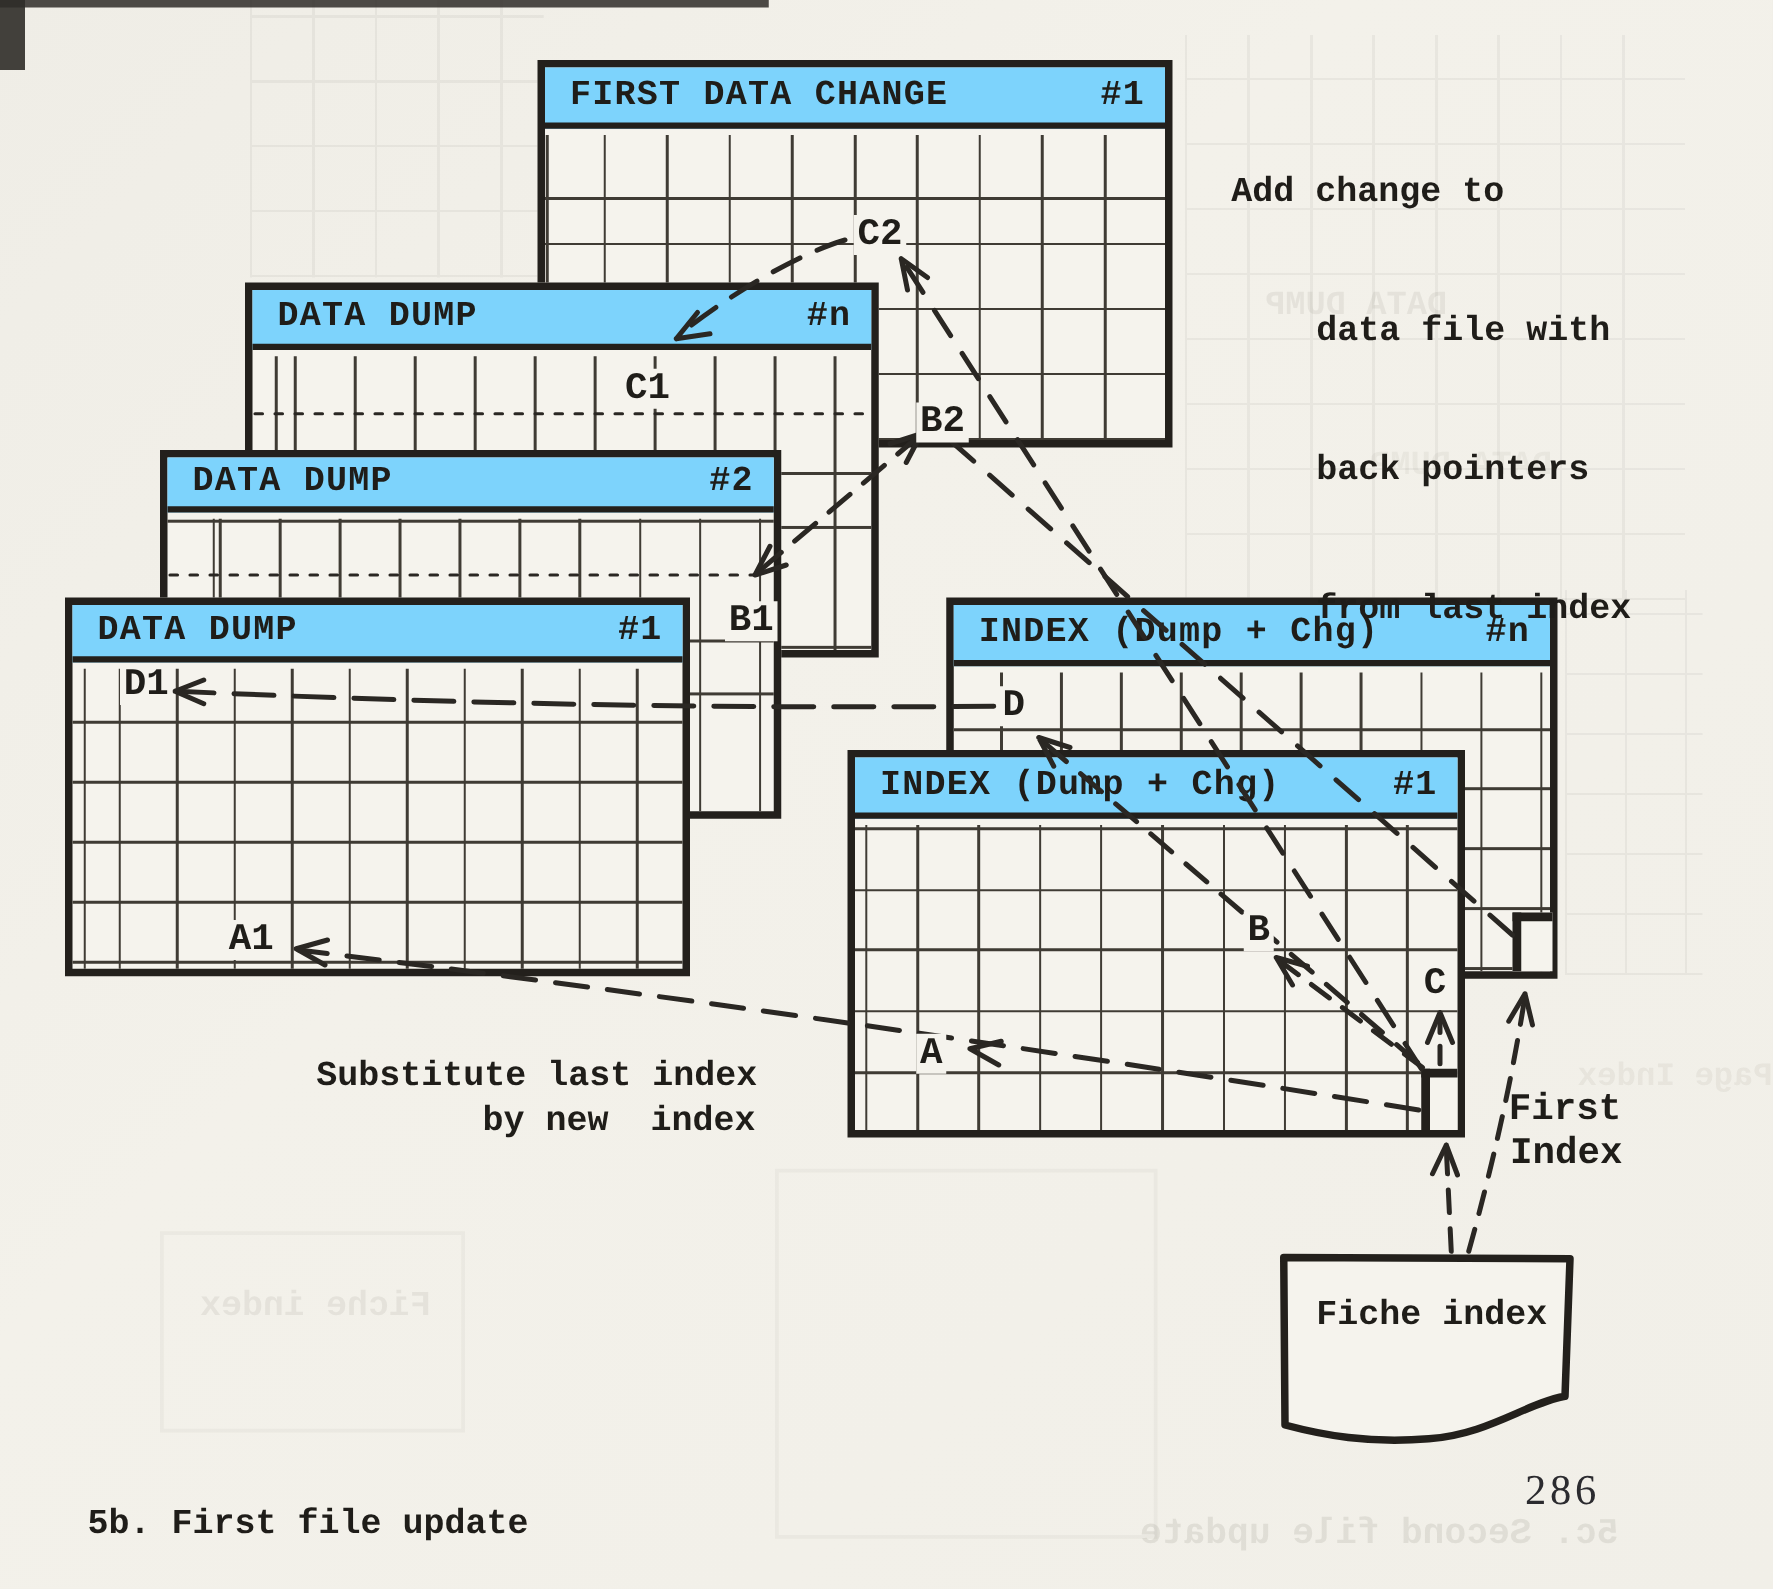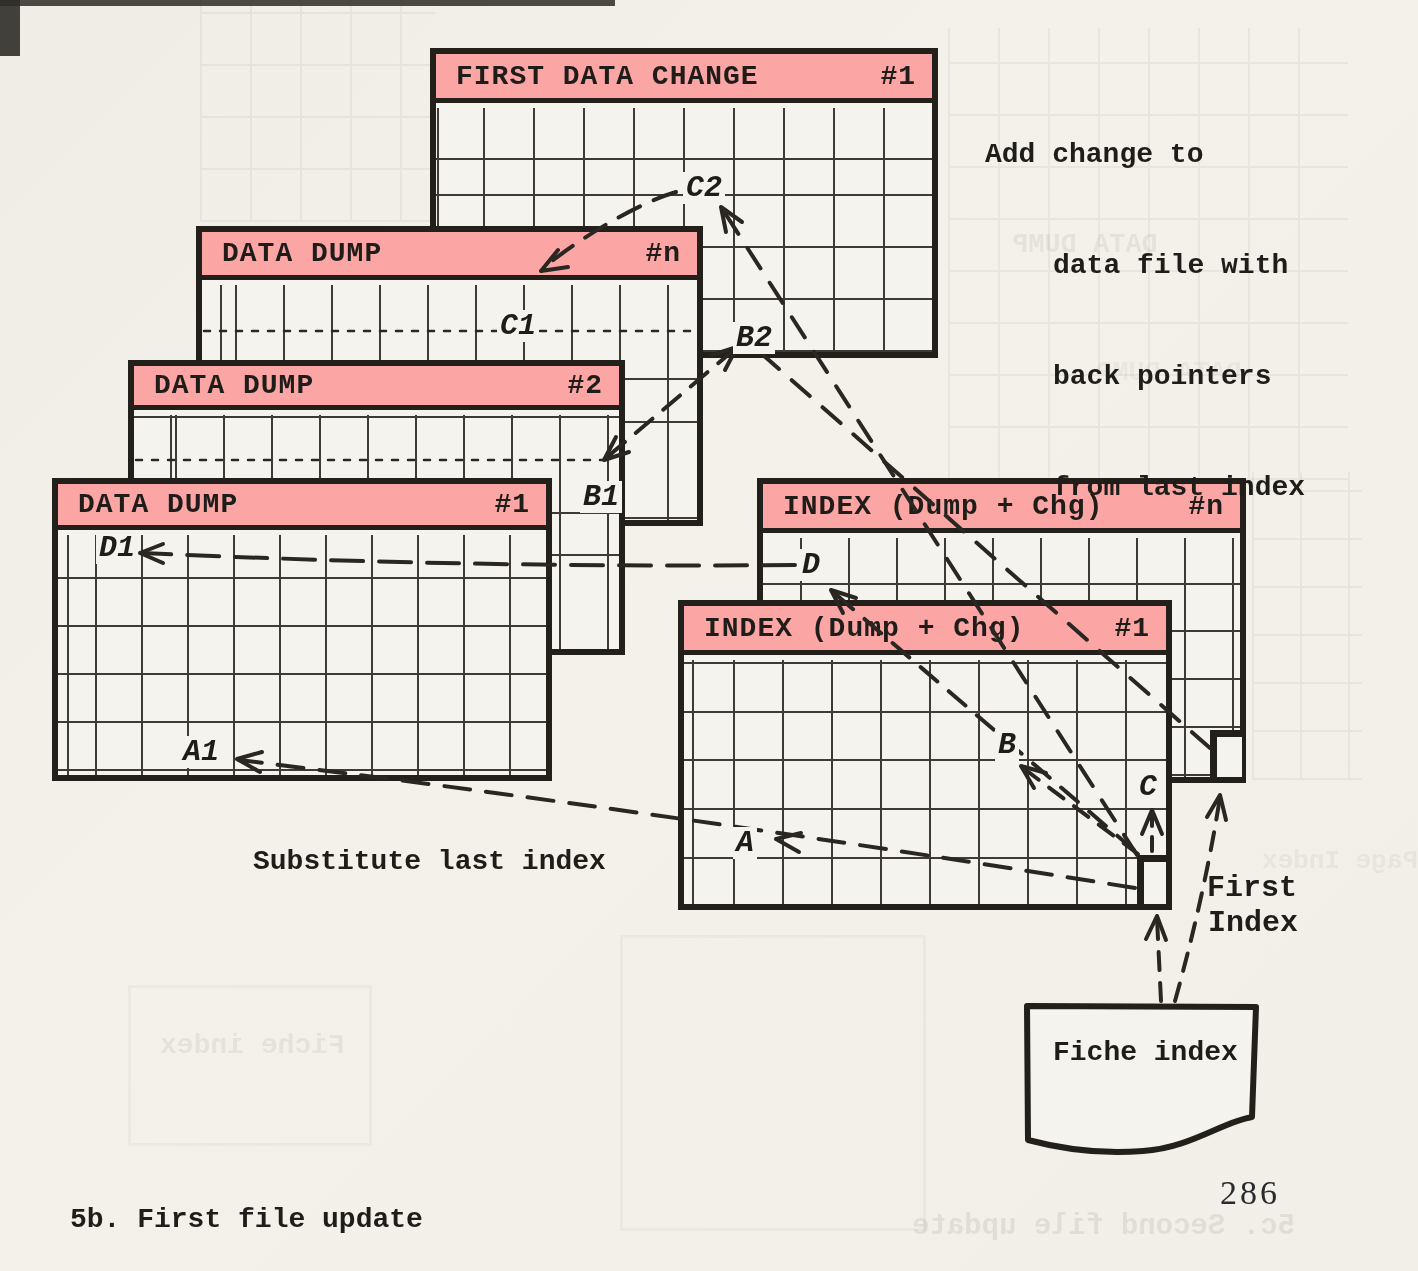--- a/index.html
+++ b/index.html
@@ -4,34 +4,34 @@
 <style>
   html,body{margin:0;padding:0;}
   body{width:1418px;height:1271px;overflow:hidden;background:#f1efe8;
        font-family:"Liberation Mono","DejaVu Sans Mono",monospace;color:#1f1d19;}
   #page{position:relative;width:1418px;height:1271px;
         background:linear-gradient(135deg,#efede6 0%,#f3f1ea 40%,#f1efe8 100%);}
   
   .card{position:absolute;border:6px solid #23201c;background:#f5f3ed;box-sizing:border-box;}
   .card .hdr{position:relative;width:100%;border-bottom:5px solid #23201c;box-sizing:border-box;
              display:flex;align-items:center;justify-content:space-between;
-             font-weight:bold;font-size:28px;letter-spacing:1px;background:#fca5a5;text-align:right;}
+             font-weight:bold;font-size:28px;letter-spacing:1px;background:#7dd3fc;text-align:right;}
   .card .hdr .t{padding-left:20px;white-space:nowrap;}
   .card .hdr .n{padding-right:16px;white-space:nowrap;}
   .card .bd{position:absolute;left:0;right:0;bottom:0;}
   
   .grid{background-image:
         repeating-linear-gradient(90deg,#3f3b34 0,#3f3b34 2px,transparent 2px,transparent var(--vs)),
         repeating-linear-gradient(0deg,#3f3b34 0,#3f3b34 2px,transparent 2px,transparent var(--hs));}
   
   .pcell{position:absolute;box-sizing:border-box;background:#f5f3ed;
          border-top:7px solid #23201c;border-left:7px solid #23201c;}
   
   .marker{position:absolute;font-weight:bold;font-size:30px;background:#f5f3ed;
-          padding:1px 3px;line-height:1;z-index:40;font-style:italic;}
+          padding:1px 3px;line-height:1;z-index:40;}
   .note{position:absolute;font-weight:bold;font-size:28px;line-height:37px;z-index:40;white-space:pre;}
   .caption{position:absolute;font-weight:bold;font-size:28px;z-index:40;white-space:pre;}
   .pageno{position:absolute;font-family:"Liberation Serif","DejaVu Serif",serif;
           font-size:34px;letter-spacing:3px;color:#2b2b2f;z-index:40;}
   
   .ghost{position:absolute;color:#6f6c60;transform:scaleX(-1);font-weight:bold;
          white-space:pre;z-index:1;}
   .gbox{position:absolute;opacity:.055;z-index:0;}
   .scanmark{position:absolute;background:#2f2c28;z-index:2;}
   svg.overlay{position:absolute;left:0;top:0;z-index:30;pointer-events:none;}
@@ -140,38 +140,39 @@
       <path stroke-width="4" d="M 1157 916 L 1166 940 M 1157 916 L 1146 939"></path>
       <path stroke-width="4" d="M 1220 795 L 1207 817 M 1220 795 L 1226 820"></path>
     </g>
 
     <path d="M 1027 1006 L 1256 1007 L 1252 1117
              C 1222 1122 1190 1148 1143 1151
              C 1095 1155 1058 1148 1028 1140 Z" fill="#f5f3ed" stroke="#23201c" stroke-width="6" stroke-linejoin="round"></path>
   </svg>
 
   <div class="marker" style="left:683px;top:172px;">C2</div>
-  <div class="marker" style="left:497px;top:310px;">C1</div>
+  <div class="marker" style="left:497px;top:295px;">C1</div>
   <div class="marker" style="left:733px;top:322px;">B2</div>
   <div class="marker" style="left:580px;top:481px;">B1</div>
   <div class="marker" style="left:96px;top:532px;">D1</div>
   <div class="marker" style="left:799px;top:549px;">D</div>
   <div class="marker" style="left:180px;top:736px;">A1</div>
   <div class="marker" style="left:733px;top:827px;">A</div>
   <div class="marker" style="left:995px;top:729px;">B</div>
   <div class="marker" style="left:1136px;top:771px;">C</div>
 
   <div class="note" style="left:985px;top:62px;">
     <div>Add change to</div>
     <div style="padding-left:68px;">data file with</div>
     <div style="padding-left:68px;">back pointers</div>
     <div style="padding-left:68px;">from last index</div>
   </div>
 
   <div class="note" style="left:253px;top:843px;">Substitute last index</div>
+  <div class="note" style="left:386px;top:879px;">by new  index</div>
 
   <div class="note" style="left:1207px;top:870px;font-size:30px;">First</div>
   <div class="note" style="left:1208px;top:905px;font-size:30px;">Index</div>
 
   <div class="note" style="left:1053px;top:1034px;z-index:35;">Fiche index</div>
 
   <div class="caption" style="left:70px;top:1204px;">5b. First file update</div>
 
   <div class="pageno" style="left:1220px;top:1174px;">286</div>
 

